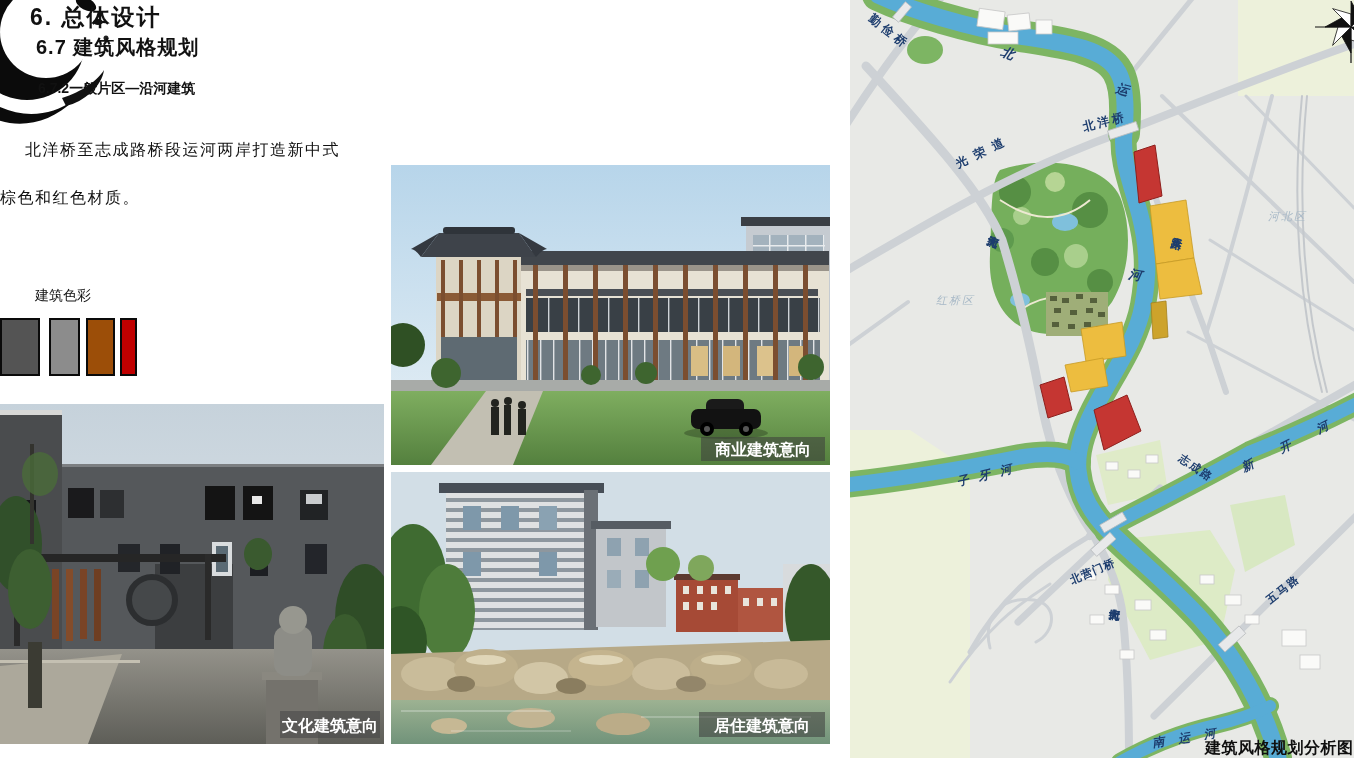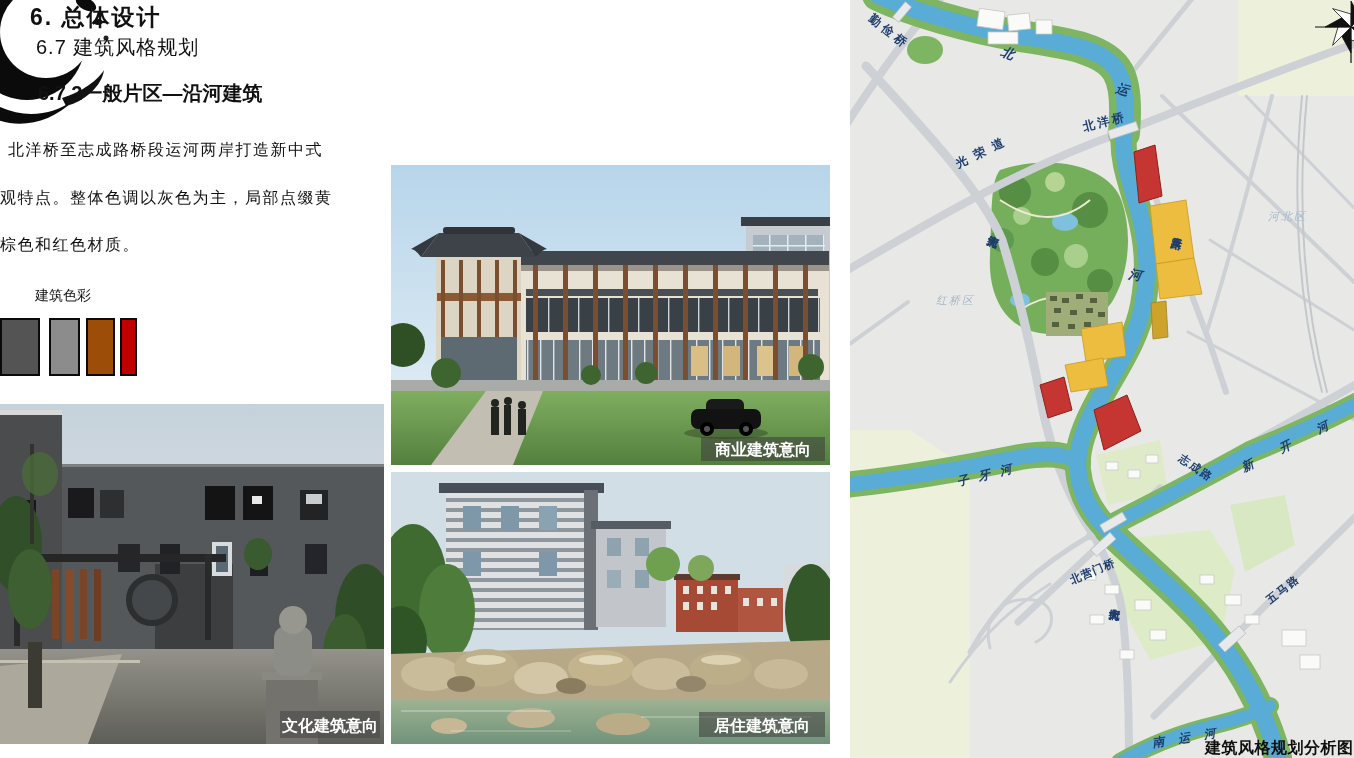--- a/index.html
+++ b/index.html
@@ -1,26 +1,26 @@
 <!DOCTYPE html>
 <html><head>
 <meta charset="utf-8">
 <style>
   html,body{margin:0;padding:0;}
   body{width:1354px;height:758px;position:relative;overflow:hidden;background:#ffffff;
        font-family:"Liberation Sans","DejaVu Sans",sans-serif;color:#111;}
   .abs{position:absolute;}
   
   .h1{left:30px;top:2px;font-size:23px;font-weight:bold;letter-spacing:2px;}
-  .h2{left:36px;top:34px;font-size:20px;font-weight:normal;letter-spacing:1px;}
-  .h3{left:38px;top:80px;font-size:20px;font-weight:bold;}
+  .h2{left:36px;top:34px;font-size:20px;font-weight:bold;letter-spacing:1px;}
+  .h3{left:38px;top:80px;font-size:14px;font-weight:bold;}
   
   .para{left:0;top:126px;width:352px;font-size:16px;letter-spacing:1.5px;line-height:47.5px;}
   .para .ln{display:block;white-space:nowrap;}
-  .para .ln.first{padding-left:8px;}
+  .para .ln.first{padding-left:25px;}
   
   .palette-title{left:35px;top:287px;font-size:14px;font-weight:normal;}
   .swatch{top:318px;height:58px;border:2px solid #0a0a0a;box-sizing:border-box;}
   .sw1{left:0;width:40px;}
   .sw2{left:49px;width:31px;}
   .sw3{left:86px;width:29px;}
   .sw4{left:120px;width:17px;}
   
   .photo{overflow:hidden;text-align:center;}
   
@@ -40,21 +40,20 @@
   <circle cx="92" cy="10" r="5" fill="#000"></circle>
   <circle cx="124" cy="58" r="2.5" fill="#222"></circle>
 </svg>
 
 <div class="abs h1">6.  总体设计</div>
 <div class="abs h2">6.7 建筑风格规划</div>
 <div class="abs h3">6.7.2一般片区—沿河建筑</div>
 
 <div class="abs para">
   <span class="ln first">北洋桥至志成路桥段运河两岸打造新中式</span>
-  <span class="ln">观特点。整体色调以灰色为主，局部点缀黄</span>
   <span class="ln">棕色和红色材质。</span>
 </div>
 
 <div class="abs palette-title">建筑色彩</div>
 <div class="abs swatch sw1" style="background: rgb(84, 84, 84);"></div>
 <div class="abs swatch sw2" style="background: rgb(140, 140, 140);"></div>
 <div class="abs swatch sw3" style="background: rgb(156, 78, 8);"></div>
 <div class="abs swatch sw4" style="background: rgb(192, 0, 0);"></div>
 
 <div class="abs photo" style="left:0;top:404px;width:384px;height:340px">

